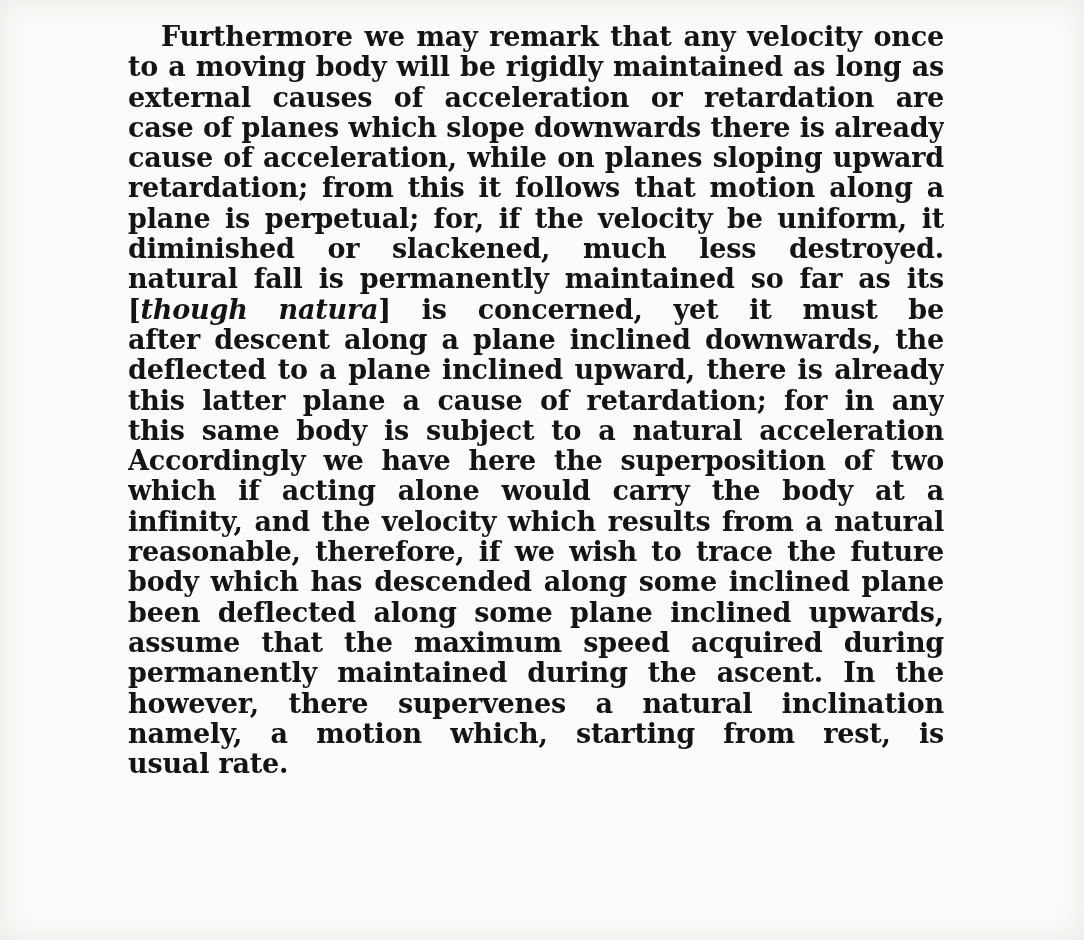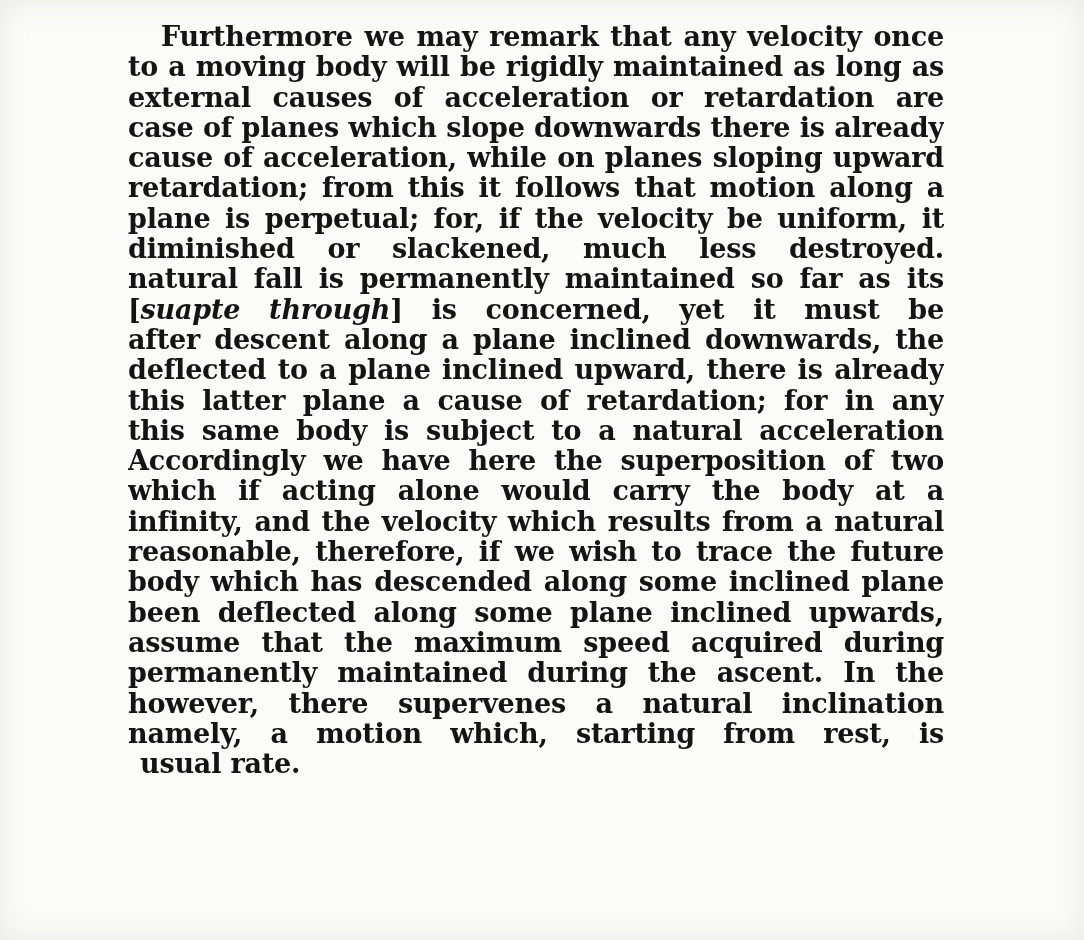--- a/index.html
+++ b/index.html
@@ -37,41 +37,40 @@
     text-align-last: justify;
     white-space: normal;
     overflow: hidden;
     height: 30.3px;
   }
   .line.indent {
     text-indent: 33px;
   }
   .line.last {
     text-align-last: left;
-    margin-left: 12px;
   }
   .seg-italic {
     font-style: italic;
   }
 </style>
 </head>
 <body>
 
 <div class="page">
   <div class="textblock">
       <div class="line indent"><span>Furthermore we may remark that any velocity once imparted</span></div>
       <div class="line"><span>to a moving body will be rigidly maintained as long as the</span></div>
       <div class="line"><span>external causes of acceleration or retardation are removed, a</span></div>
       <div class="line"><span>case of planes which slope downwards there is already present a</span></div>
       <div class="line"><span>cause of acceleration, while on planes sloping upward there is</span></div>
       <div class="line"><span>retardation; from this it follows that motion along a horizontal</span></div>
       <div class="line"><span>plane is perpetual; for, if the velocity be uniform, it cannot be</span></div>
       <div class="line"><span>diminished or slackened, much less destroyed.  Further, al-</span></div>
       <div class="line"><span>natural fall is permanently maintained so far as its own nature</span></div>
-      <div class="line"><span>[</span><span class="seg-italic">suapte through</span><span>] is concerned, yet it must be remembered that if,</span></div>
+      <div class="line"><span>[</span><span class="seg-italic">though natura</span><span>] is concerned, yet it must be remembered that if,</span></div>
       <div class="line"><span>after descent along a plane inclined downwards, the body is</span></div>
       <div class="line"><span>deflected to a plane inclined upward, there is already existing in</span></div>
       <div class="line"><span>this latter plane a cause of retardation; for in any such plane</span></div>
       <div class="line"><span>this same body is subject to a natural acceleration downwards.</span></div>
       <div class="line"><span>Accordingly we have here the superposition of two different</span></div>
       <div class="line"><span>which if acting alone would carry the body at a uniform rate to</span></div>
       <div class="line"><span>infinity, and the velocity which results from a natural accelera-</span></div>
       <div class="line"><span>reasonable, therefore, if we wish to trace the future history of a</span></div>
       <div class="line"><span>body which has descended along some inclined plane and has</span></div>
       <div class="line"><span>been deflected along some plane inclined upwards, for us to</span></div>

